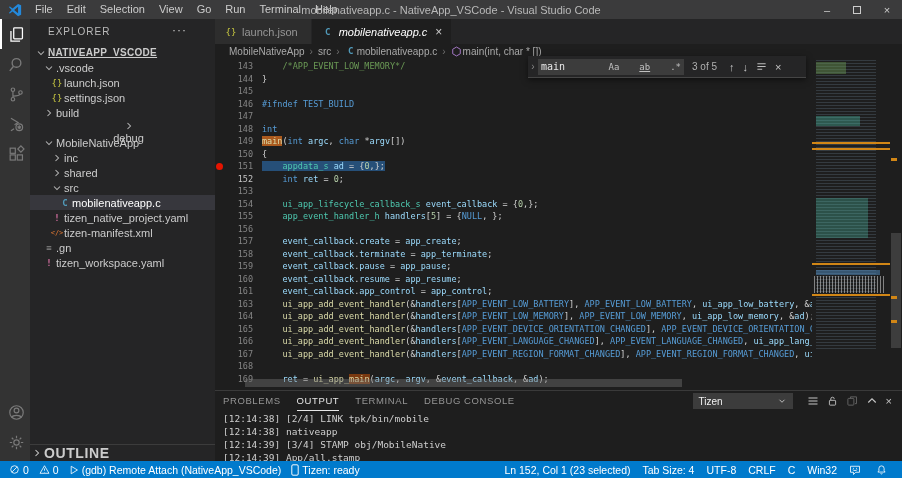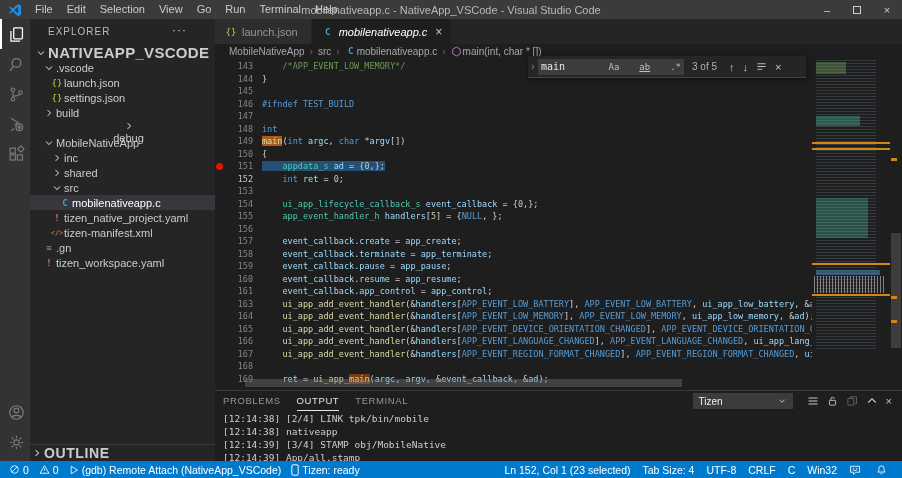--- a/index.html
+++ b/index.html
@@ -24,21 +24,21 @@
   .act-item.active{color:#ffffff;border-left-color:#ffffff;}
   .act-bottom{position:absolute;bottom:4px;left:0;width:30px;}
 
   
   .sidebar{position:absolute;top:19px;left:30px;width:185px;bottom:17px;background:#252526;color:#cccccc;z-index:30;}
   .sb-header{height:24px;display:flex;align-items:center;font-size:10px;letter-spacing:1px;color:#bbbbbb;padding-left:18px;}
   .sb-actions{position:absolute;right:28px;top:4px;color:#cccccc;font-size:12px;letter-spacing:1px;}
   .tree{position:absolute;top:26px;left:0;right:0;}
   .trow{height:15px;display:flex;align-items:center;font-size:11px;color:#cccccc;cursor:pointer;white-space:nowrap;}
   .trow.selected{background:#37373d;color:#ffffff;}
-  .trow.rootrow{font-weight:bold;font-size:15px;letter-spacing:.3px;}
+  .trow.rootrow{font-weight:bold;font-size:10px;letter-spacing:.3px;text-decoration:underline;}
   .tchev{width:14px;text-align:center;flex:0 0 auto;display:flex;align-items:center;justify-content:center;color:#b0b0b0;}
   .fi{display:inline-block;width:14px;flex:0 0 auto;font-size:9px;text-align:center;font-family:"DejaVu Sans Mono",monospace;}
   .outline-row{position:absolute;bottom:0;left:0;right:0;height:17px;border-top:1px solid #3c3c3c;
     display:flex;align-items:center;font-size:14px;font-weight:bold;letter-spacing:.6px;color:#cccccc;}
 
   
   .editor-area{position:absolute;top:19px;left:215px;right:0;bottom:17px;background:#1e1e1e;}
   .tabbar{position:absolute;top:0;left:0;right:0;height:25px;background:#252526;display:flex;}
   .tab{height:25px;display:flex;align-items:center;padding:0 9px;font-size:11px;color:#969696;
     background:#2d2d2d;margin-right:1px;cursor:pointer;white-space:nowrap;}
@@ -546,20 +546,21 @@
         <div class="ruler-mark" style="top:262px"></div>
       </div>
       <div class="hscroll"></div>
     </div>
 
     <div class="panel">
       <div class="panel-header" id="panel-tabs">
           <div class="ptab">PROBLEMS</div>
           <div class="ptab active">OUTPUT</div>
           <div class="ptab">TERMINAL</div>
+          <div class="ptab">DEBUG CONSOLE</div>
         </div>
       <div class="panel-actions">
         <div class="chsel">
           <span>Tizen</span>
           <span>
             <svg viewBox="0 0 16 16" width="10" height="10">
                 <path d="M4 6l4 4 4-4" fill="none" stroke="#cccccc" stroke-width="1.4"></path>
               </svg>
           </span>
         </div>

